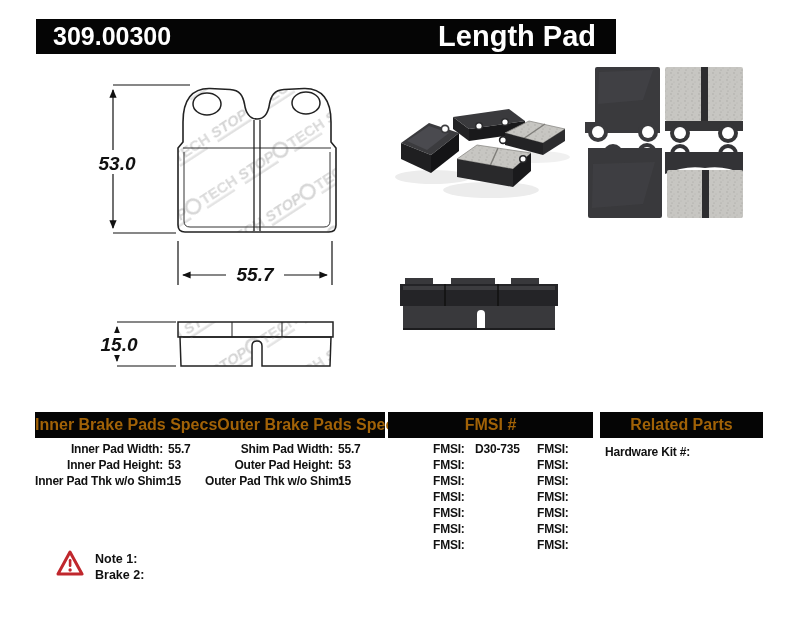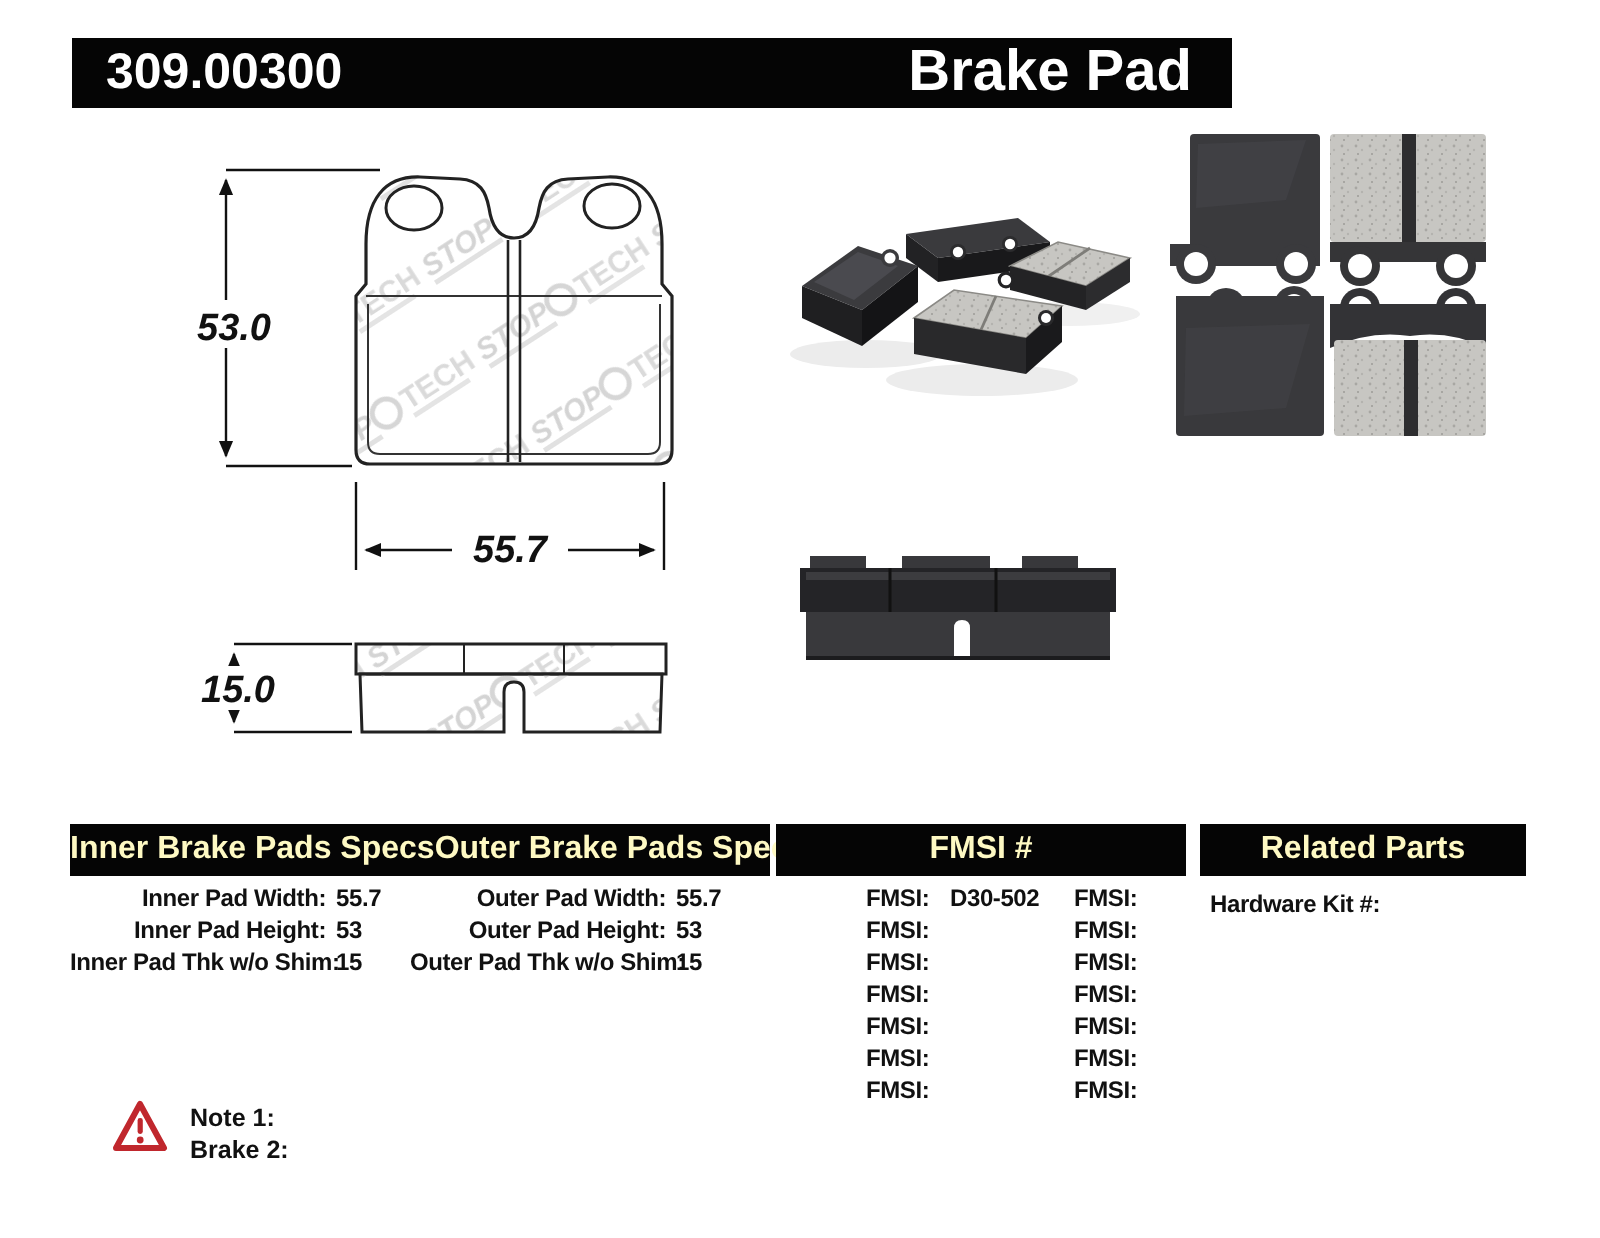--- a/index.html
+++ b/index.html
@@ -6,21 +6,21 @@
   .page{position:relative;width:800px;height:619px;background:#ffffff;overflow:hidden;
         font-family:"Liberation Sans",sans-serif;color:#111;}
   .abs{position:absolute;}
   
   .bar-top{left:36px;top:19px;width:580px;height:35px;background:#050505;color:#fff;
            display:flex;align-items:center;justify-content:space-between;
            padding:0 20px 0 17px;box-sizing:border-box;}
   .part-number{font-size:25px;font-weight:bold;letter-spacing:0px;}
   .product-title{font-size:29px;font-weight:bold;}
   
-  .secbar{top:412px;height:26px;background:#050505;color:#fef9c3;display:flex;
+  .secbar{top:412px;height:26px;background:#050505;color:#a16207;display:flex;
           align-items:center;box-sizing:border-box;}
   .secbar .sect{flex:1;text-align:center;font-size:16px;font-weight:bold;white-space:nowrap;}
   .bar-specs{left:35px;width:350px;}
   .bar-fmsi{left:388px;width:205px;}
   .bar-related{left:600px;width:163px;}
   
   .spec-rows{top:441px;}
   .spec-row{display:flex;height:16px;line-height:16px;font-size:12px;font-weight:bold;
             letter-spacing:-0.2px;white-space:nowrap;}
   .spec-row .lbl{width:128px;text-align:right;}
@@ -43,21 +43,21 @@
                font-style:italic;fill:#111;}
   svg text.wmtxt{font-family:"Liberation Sans",sans-serif;}
 </style>
 </head>
 <body>
 
 <div class="page">
 
   <div class="abs bar-top">
     <span class="part-number">309.00300</span>
-    <span class="product-title">Brake Pad</span>
+    <span class="product-title">Length Pad</span>
   </div>
 
   <svg class="abs" style="left:80px;top:75px;" width="270" height="325" viewBox="0 0 270 325">
     <defs>
       <marker id="arr" viewBox="0 0 10 10" refX="8.5" refY="5" markerWidth="7.5" markerHeight="7.5" orient="auto-start-reverse">
         <path d="M0,1 L9.5,5 L0,9 Z" fill="#111"></path>
       </marker>
       <pattern id="wm" patternUnits="userSpaceOnUse" width="104" height="50" patternTransform="rotate(-33)">
         <g opacity="0.85">
           <text class="wmtxt" x="1" y="16" font-size="15" font-weight="bold" font-style="italic" fill="#cdcdcd">STOP</text>
@@ -251,37 +251,37 @@
       <span class="lbl">Inner Pad Thk w/o Shim:</span>
       <span class="val">15</span>
     </div>
     <div class="spec-row">
       <span class="val"></span>
     </div>
   </div>
 
   <div class="abs spec-rows outer-rows">
     <div class="spec-row">
-      <span class="lbl">Outer Pad Width:</span>
+      <span class="lbl">Shim Pad Width:</span>
       <span class="val">55.7</span>
     </div>
     <div class="spec-row">
       <span class="lbl">Outer Pad Height:</span>
       <span class="val">53</span>
     </div>
     <div class="spec-row">
       <span class="lbl">Outer Pad Thk w/o Shim:</span>
       <span class="val">15</span>
     </div>
   </div>
 
   <div class="abs spec-rows fmsi-col fmsi-col1">
     <div class="spec-row">
       <span class="lbl">FMSI:</span>
-      <span class="val">D30-502</span>
+      <span class="val">D30-735</span>
     </div>
     <div class="spec-row">
       <span class="lbl">FMSI:</span>
       <span class="val"></span>
     </div>
     <div class="spec-row">
       <span class="lbl">FMSI:</span>
       <span class="val"></span>
     </div>
     <div class="spec-row">

